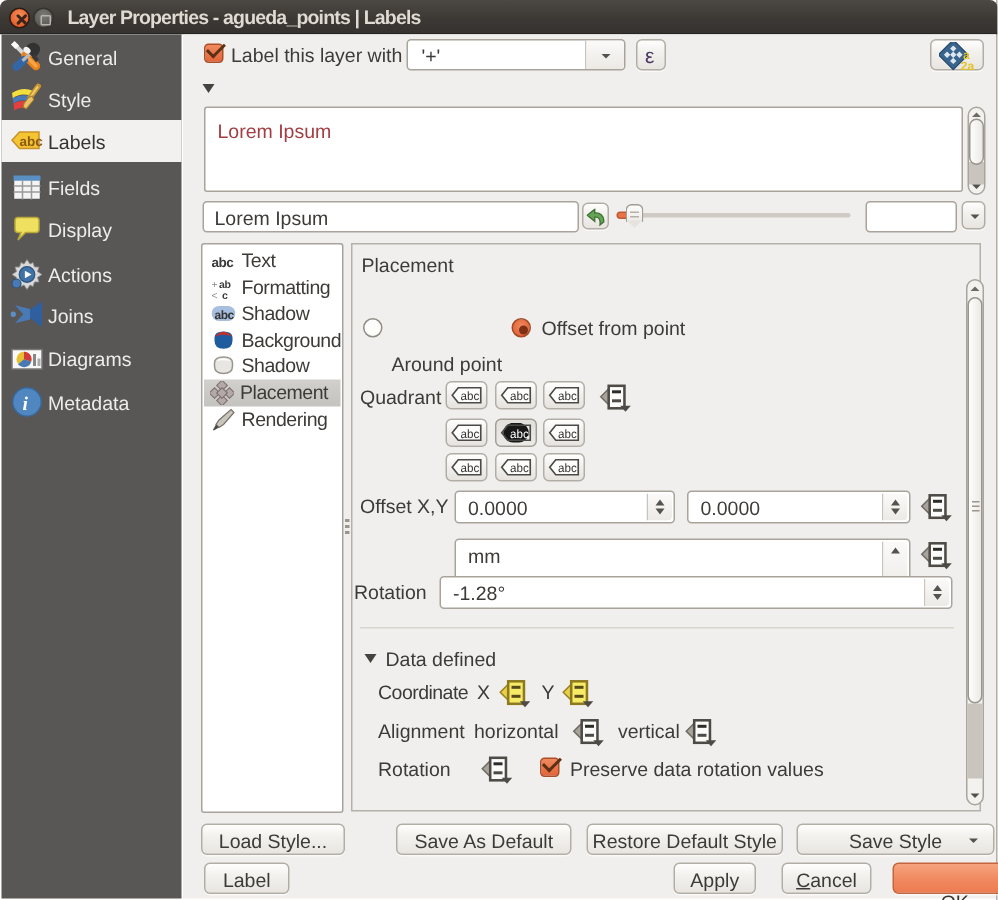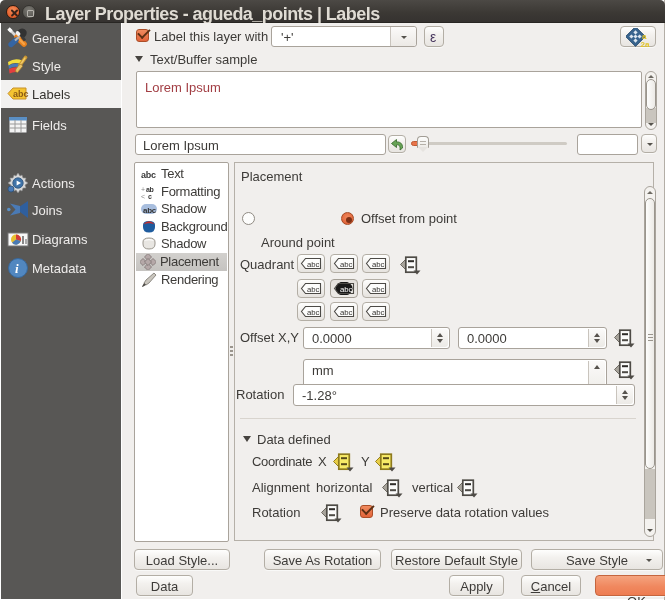--- a/index.html
+++ b/index.html
@@ -3,21 +3,21 @@
 <meta charset="utf-8">
 <style>
 * { margin:0; padding:0; box-sizing:border-box; }
 html,body { width:665px; height:600px; overflow:hidden; background:#fff;
   font-family:"Liberation Sans", sans-serif; }
 #win { position:absolute; left:0; top:0; width:665px; height:600px;
   border-right:1px solid #b3aea6; }
 #titlebar { position:absolute; left:0; top:0; width:665px; height:23px;
   background:linear-gradient(#4c4945, #3b3834 60%, #353230);
   border-radius:5px 5px 0 0; border-bottom:1px solid #282623; }
-#title-text { position:absolute; left:45px; top:4px; font-size:18px; font-weight:bold;
+#title-text { position:absolute; left:45px; top:4px; font-size:13px; font-weight:bold;
   color:#dfdbd3; letter-spacing:-0.55px; }
 .tb-btn { position:absolute; top:5px; width:14px; height:14px; border-radius:50%; }
 #btn-close { left:6px;  background:radial-gradient(circle at 50% 35%, #f58e5a, #e5602c 70%);
   border:1px solid #2e1c12; }
 #btn-close:before, #btn-close:after { content:""; position:absolute; left:2.5px; top:5.5px;
   width:9px; height:1.8px; background:#3a241b; border-radius:1px; }
 #btn-close:before { transform:rotate(45deg); }
 #btn-close:after { transform:rotate(-45deg); }
 #btn-min { left:22px; background:radial-gradient(circle at 50% 35%, #7c7a74, #5d5b56 70%);
   border:1px solid #35332f; }
@@ -101,20 +101,26 @@
       <span class="lbl">Labels</span>
     </div>
     <div class="side-item" style="top:88px;">
       <svg class="sicon" viewBox="0 0 22 22">
         <rect x="2" y="3" width="18" height="16" fill="#f4f4f4" stroke="#555" stroke-width="1"></rect>
         <rect x="2" y="3" width="18" height="3.5" fill="#5a8fc4"></rect>
         <path d="M2 10 H20 M2 14 H20 M8 6 V19 M14 6 V19" stroke="#9a9a9a" stroke-width="1"></path>
       </svg>
       <span class="lbl">Fields</span>
     </div>
+    <div class="side-item" style="top:116px;">
+      <svg class="sicon" viewBox="0 0 22 22">
+        <path d="M3 5 Q3 3 5 3 H17 Q19 3 19 5 V11 Q19 13 17 13 H10 L5 18 L7 13 H5 Q3 13 3 11 Z" fill="#f0e060" stroke="#b8a83a" stroke-width="1"></path>
+      </svg>
+      <span class="lbl">Display</span>
+    </div>
     <div class="side-item" style="top:173px;">
       <svg class="sicon" viewBox="0 0 22 22">
         <path d="M21 2 L9 10 L21 19 Z" fill="#2f5f9e"></path>
         <path d="M13 7 L3 4.5 L8.5 10.5 L3 16.5 L13 14 Z" fill="#4a7ab5"></path>
         <circle cx="1.8" cy="10.5" r="1.8" fill="#5a8fc4"></circle>
       </svg>
       <span class="lbl">Joins</span>
     </div>
     <div class="side-item" style="top:146px;">
       <svg class="sicon" viewBox="0 0 22 22">
@@ -173,21 +179,20 @@
         <rect x="8" y="7" width="3" height="3" transform="rotate(45 9.5 8.5)"></rect>
         <rect x="12.1" y="7" width="3" height="3" transform="rotate(45 13.6 8.5)"></rect>
         <rect x="8" y="11.1" width="3" height="3" transform="rotate(45 9.5 12.6)"></rect>
       </g>
       <text x="16" y="11" font-size="8" font-weight="bold" fill="#e3c426" font-family="Liberation Sans">a</text>
       <text x="14.5" y="18.5" font-size="8" font-weight="bold" fill="#e3c426" font-family="Liberation Sans">2a</text>
     </svg>
   </div>
 
   <span class="expander" style="left:135px; top:56px;"></span>
-  <div class="txt" style="left:150px; top:52px;">Text/Buffer sample</div>
   <div class="field" style="left:136px; top:71px; width:506px; height:57px; border-radius:2px;">
     <span style="position:absolute; left:8px; top:8px; color:#a23e44;">Lorem Ipsum</span>
   </div>
 
   <div class="abs" style="left:645px; top:71px; width:12px; height:59px; background:#f4f2ef;
     border:1px solid #a9a49c; border-radius:6px;">
     <span class="abs" style="left:0; top:36px; width:10px; height:15px; background:#c9c5be;"></span>
     <span class="tri-u small" style="left:2px; top:3px;"></span>
     <span class="abs" style="left:-0.5px; top:7px; width:10px; height:31px; background:linear-gradient(90deg,#fdfdfc,#eceae6);
       border:1px solid #9a958d; border-radius:5px;"></span>
@@ -447,24 +452,24 @@
     <span class="tri-u small" style="left:2px; top:4px;"></span>
     <span class="abs" style="left:-0.5px; top:11px; width:10px; height:271px; background:linear-gradient(90deg,#fdfdfc,#eceae6);
       border:1px solid #9a958d; border-radius:5px;"></span>
     <span class="abs" style="left:2.5px; top:147px; width:5px; height:1px; background:#9a958d;"></span>
     <span class="abs" style="left:2.5px; top:150px; width:5px; height:1px; background:#9a958d;"></span>
     <span class="abs" style="left:2.5px; top:153px; width:5px; height:1px; background:#9a958d;"></span>
     <span class="tri-d small" style="left:2px; bottom:4px;"></span>
   </div>
 
   <div class="btn" style="left:134px; top:549px; width:96px; height:21px; padding-top:3px;">Load Style...</div>
-  <div class="btn" style="left:264px; top:549px; width:117px; height:21px; padding-top:3px;">Save As Rotation</div>
+  <div class="btn" style="left:264px; top:549px; width:117px; height:21px; padding-top:3px;">Save As Default</div>
   <div class="btn" style="left:391px; top:549px; width:131px; height:21px; padding-top:3px;">Restore Default Style</div>
   <div class="btn" style="left:531px; top:549px; width:132px; height:21px; padding-top:3px;">Save Style
     <span class="tri-d small" style="right:10px; top:9px;"></span>
   </div>
 
-  <div class="btn" style="left:136px; top:575px; width:57px; height:21px; padding-top:3px;">Data</div>
+  <div class="btn" style="left:136px; top:575px; width:57px; height:21px; padding-top:3px;">Label</div>
   <div class="btn" style="left:449px; top:575px; width:55px; height:21px; padding-top:3px;">Apply</div>
   <div class="btn" style="left:521px; top:575px; width:60px; height:21px; padding-top:3px;"><u>C</u>ancel</div>
   <div class="btn" style="left:595px; top:575px; width:83px; height:21px; padding-top:18px;
     background:linear-gradient(#f5a47f,#f0885f 55%,#ee7c51); border-color:#c4653e; color:#3a3732;"><u>OK</u></div>
 </div>
 
 </body></html>

